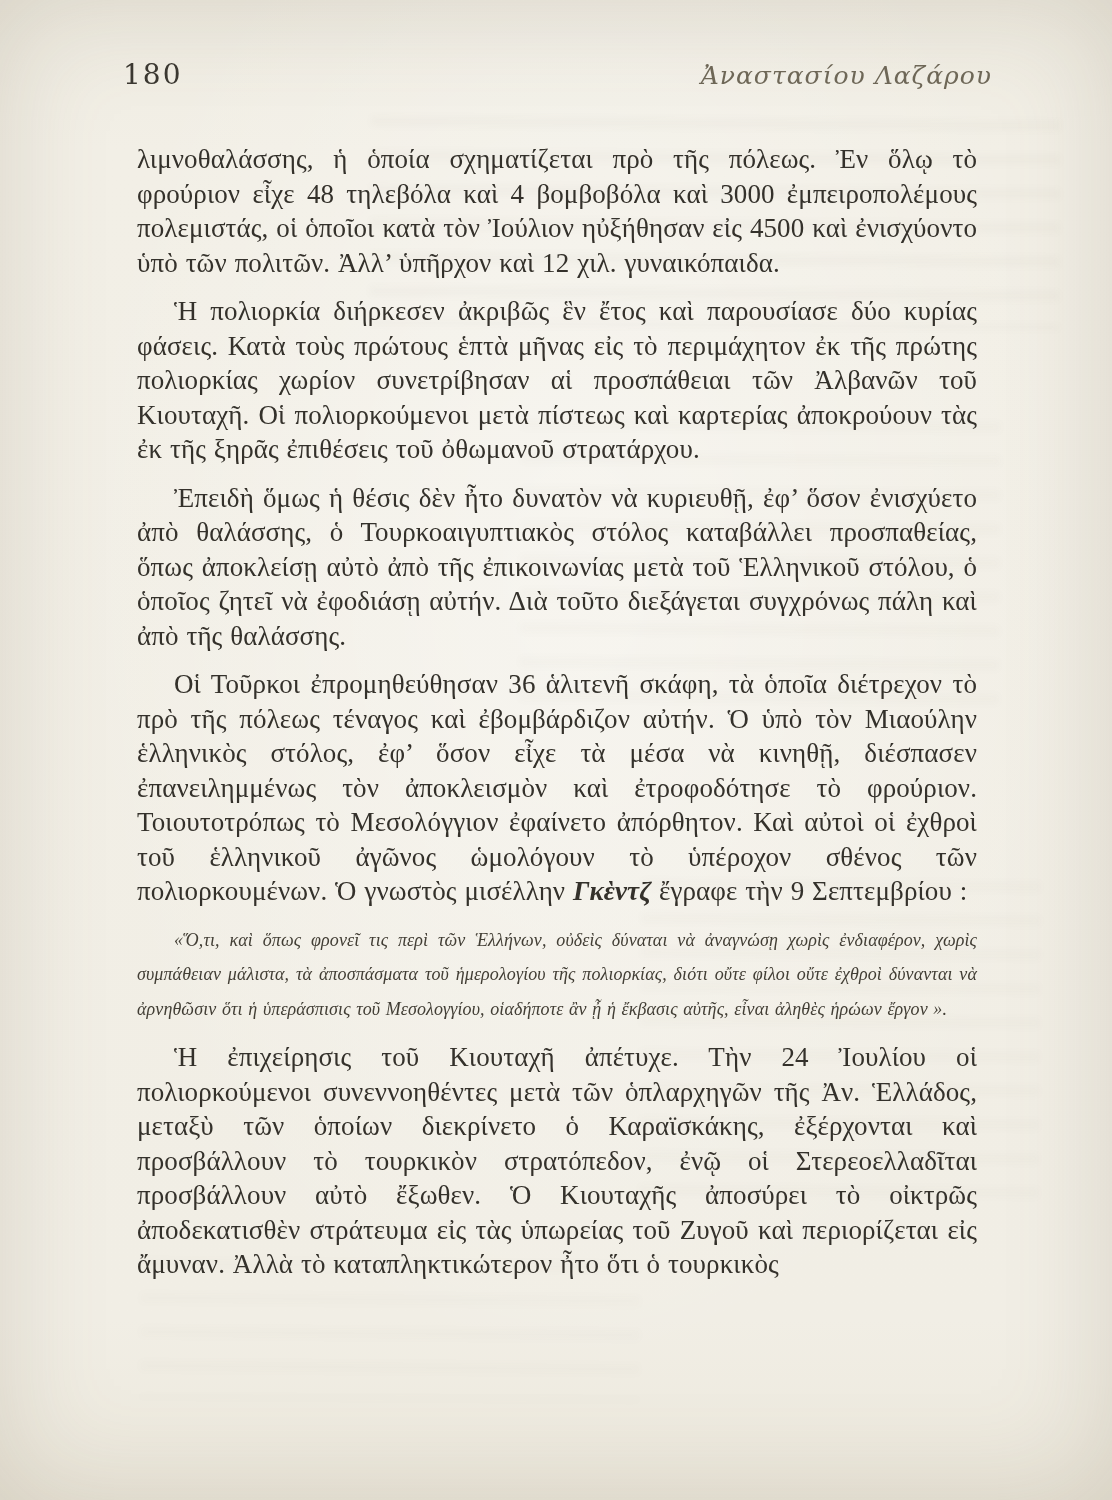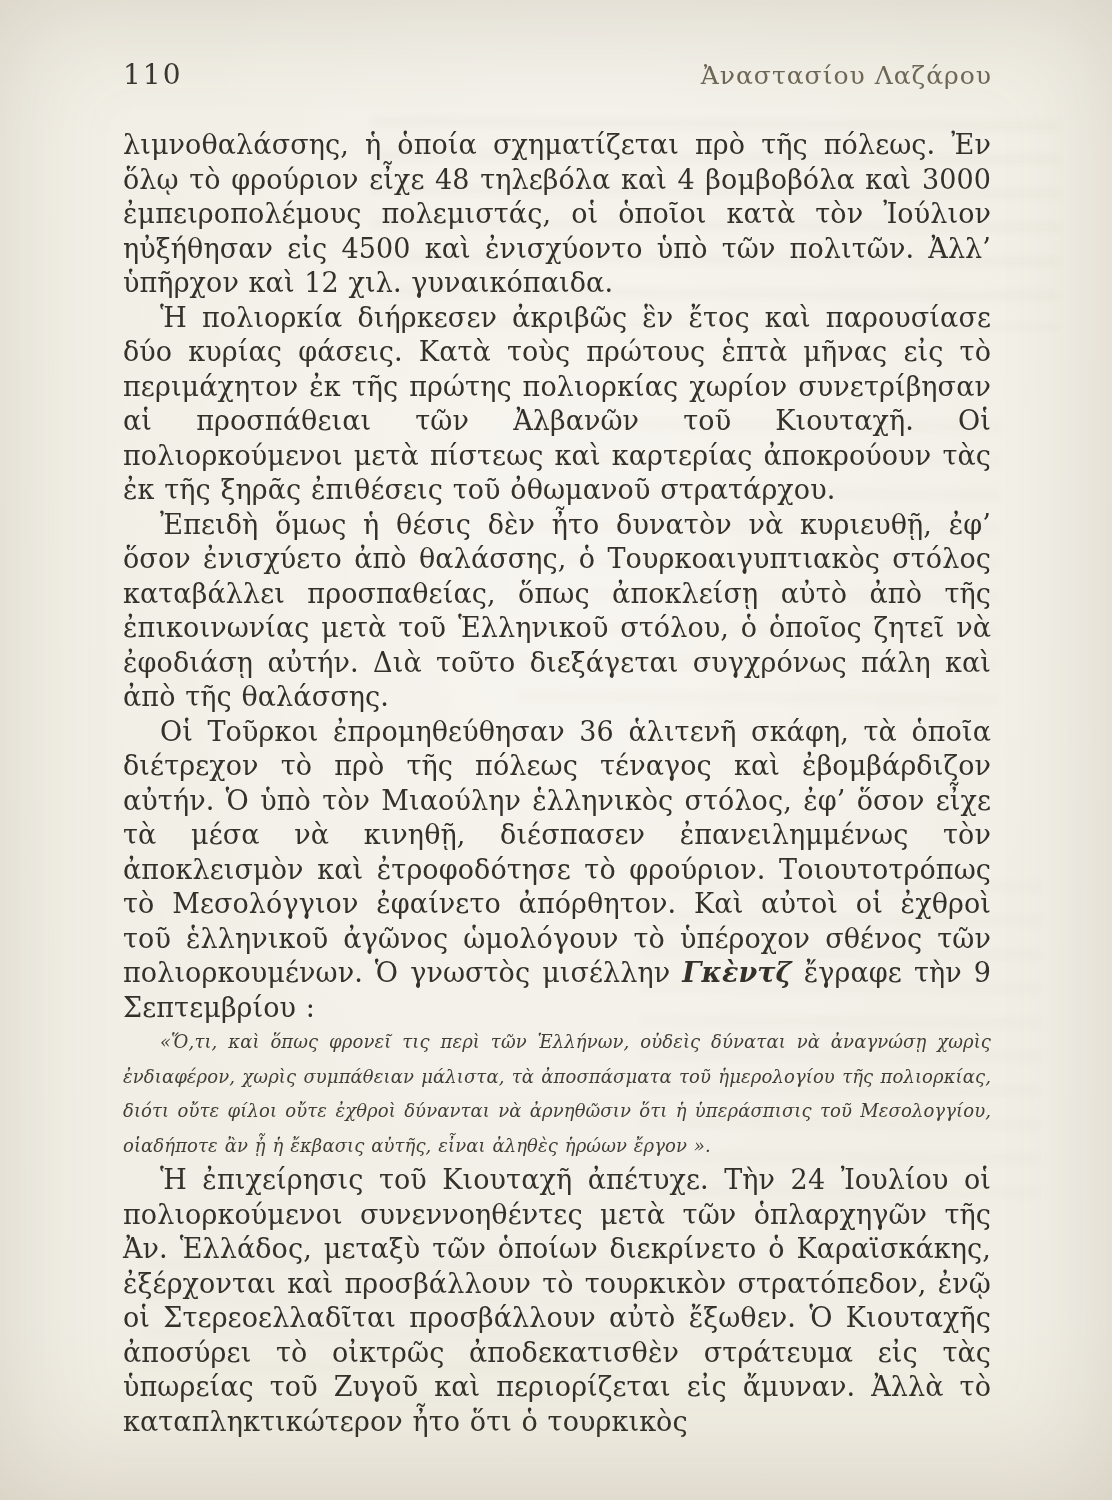--- a/index.html
+++ b/index.html
@@ -45,38 +45,40 @@
       justify-content: space-between;
       align-items: baseline;
     }
     .page-number {
       font-size: 28px;
       letter-spacing: 2px;
       color: #3b3831;
     }
     .running-header {
       font-size: 25px;
+      font-style: italic;
       letter-spacing: 1px;
       color: #6e6757;
     }
 
     .text-block {
       position: absolute;
       top: 128px;
       left: 123px;
       width: 868px;
       text-align: justify;
       font-size: 27px;
       line-height: 34.5px;
       letter-spacing: 0.1px;
       word-spacing: 1px;
     }
     .para {
-      margin: 0;
+      margin: 14px;
       text-indent: 37px;
+      font-family: Liberation Serif, serif;
     }
     .para.no-indent { text-indent: 0; }
     .para.quote {
       font-style: italic;
       font-size: 18px;
       color: #423e35;
     }
     .emph {
       font-weight: bold;
       font-style: italic;
@@ -86,21 +88,21 @@
 <body>
 
 <div class="page">
 
   <div class="artifact a1"></div>
   <div class="artifact a2"></div>
   <div class="artifact a3"></div>
   <div class="artifact a4"></div>
 
   <header class="page-header">
-    <span class="page-number">110</span>
+    <span class="page-number">180</span>
     <span class="running-header">Ἀναστασίου Λαζάρου</span>
   </header>
 
   <main class="text-block">
 
     <p class="para no-indent">λιμνοθαλάσσης, ἡ ὁποία σχηματίζεται πρὸ τῆς πόλεως. Ἐν ὅλῳ τὸ φρούριον εἶχε 48 τηλεβόλα καὶ 4 βομβοβόλα καὶ 3000 ἐμπειροπολέμους πολεμιστάς, οἱ ὁποῖοι κατὰ τὸν Ἰούλιον ηὐξήθησαν εἰς 4500 καὶ ἐνισχύοντο ὑπὸ τῶν πολιτῶν. Ἀλλ’ ὑπῆρχον καὶ 12 χιλ. γυναικόπαιδα.</p>
 
     <p class="para">Ἡ πολιορκία διήρκεσεν ἀκριβῶς ἓν ἔτος καὶ παρουσίασε δύο κυρίας φάσεις. Κατὰ τοὺς πρώτους ἑπτὰ μῆνας εἰς τὸ περιμάχητον ἐκ τῆς πρώτης πολιορκίας χωρίον συνετρίβησαν αἱ προσπάθειαι τῶν Ἀλβανῶν τοῦ Κιουταχῆ. Οἱ πολιορκούμενοι μετὰ πίστεως καὶ καρτερίας ἀποκρούουν τὰς ἐκ τῆς ξηρᾶς ἐπιθέσεις τοῦ ὀθωμανοῦ στρατάρχου.</p>
 
     <p class="para">Ἐπειδὴ ὅμως ἡ θέσις δὲν ἦτο δυνατὸν νὰ κυριευθῇ, ἐφ’ ὅσον ἐνισχύετο ἀπὸ θαλάσσης, ὁ Τουρκοαιγυπτιακὸς στόλος καταβάλλει προσπαθείας, ὅπως ἀποκλείσῃ αὐτὸ ἀπὸ τῆς ἐπικοινωνίας μετὰ τοῦ Ἑλληνικοῦ στόλου, ὁ ὁποῖος ζητεῖ νὰ ἐφοδιάσῃ αὐτήν. Διὰ τοῦτο διεξάγεται συγχρόνως πάλη καὶ ἀπὸ τῆς θαλάσσης.</p>

